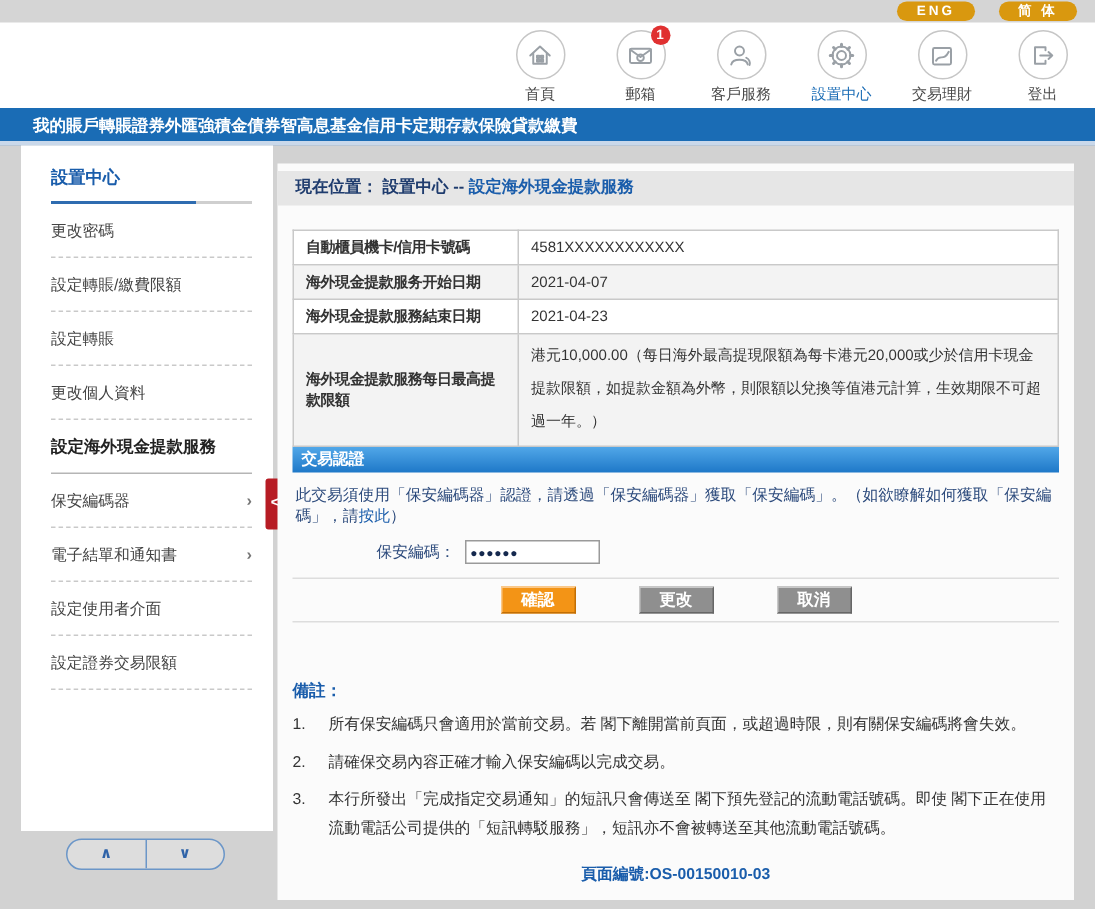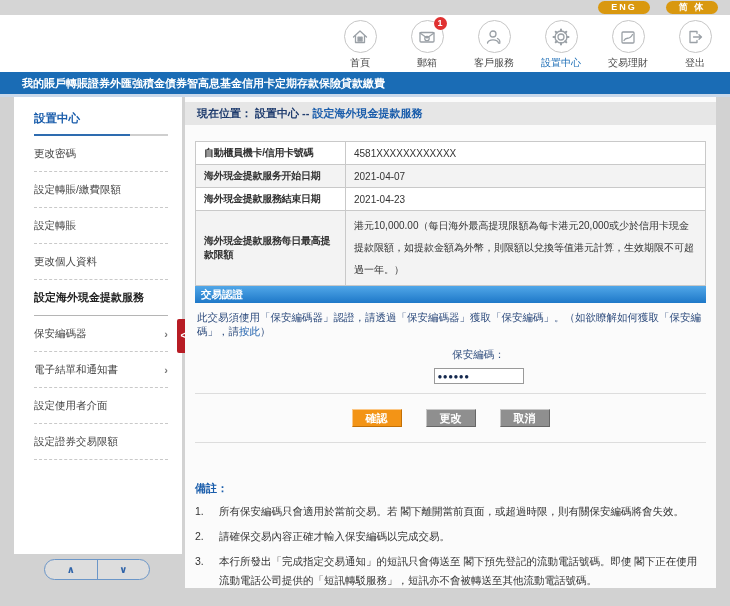--- a/index.html
+++ b/index.html
@@ -35,40 +35,40 @@
   .side-item.active { font-weight:bold; color:#222; font-size:11px; border-bottom:1px solid #b5b5b5; }
   .side-chev { color:#777; font-size:11px; font-weight:bold; }
   .collapse-tab { position:absolute; left:177px; top:222px; width:13px; height:34px; background:#b71c24; border-radius:2px; color:#fff; font-size:10px; font-weight:bold; line-height:34px; text-align:center; cursor:pointer; }
 
   
   .pager { position:absolute; left:44px; top:462px; width:106px; height:21px; border:1px solid #6b96c8; border-radius:11px; display:flex; background:rgba(255,255,255,0.25); overflow:hidden; }
   .pager-half { flex:1; display:flex; align-items:center; justify-content:center; color:#2f63a8; font-size:10px; font-weight:bold; cursor:pointer; }
   .pager-half:first-child { border-right:1px solid #6b96c8; }
 
   
-  .main { position:absolute; left:185px; top:0; width:531px; height:491px; background:#fbfbfb; overflow:hidden; }
+  .main { position:absolute; left:185px; top:12px; width:531px; height:491px; background:#fbfbfb; overflow:hidden; }
   .breadcrumb { margin-top:5px; height:23px; line-height:23px; background:#e6e6e6; padding-left:12px; font-size:11px; font-weight:bold; color:#1f3c6e; }
   .crumb-link { color:#1a5dab; cursor:pointer; }
   .content { padding:0 10px; }
 
   table.form { width:100%; border-collapse:collapse; margin-top:16px; font-size:10px; color:#333; }
   table.form td { border:1px solid #c9c9c9; padding:4px 8px; background:#fff; }
   table.form tr:nth-child(even) td { background:#f3f3f3; }
   td.tl { width:150px; font-weight:bold; letter-spacing:-0.3px; }
   td.tv { font-size:10px; }
   td.tv.tall { line-height:22px; }
 
   .auth-bar { height:17px; line-height:17px; background:linear-gradient(#51a7e8,#1e78c8); color:#fff; font-weight:bold; font-size:10.5px; padding-left:6px; }
   .auth-text { margin:8px 0 0 2px; font-size:10.5px; color:#2c4a7c; }
   .auth-link { color:#1a5dab; cursor:pointer; }
-  .code-row { margin:9px 0 9px 56px; display:flex; align-items:center; gap:6px; font-size:10.5px; color:#2c4a7c;flex-direction:column; }
+  .code-row { margin:9px 0 9px 56px; display:flex; align-items:center; gap:6px; font-size:10.5px; color:#2c4a7c; }
   .code-input { width:90px; height:16px; border:1px solid #9a9a9a; font-size:8px; letter-spacing:0.5px; color:#15294e; padding:1px 3px; background:#fff; }
 
   hr.light { border:none; border-top:1px solid #ddd; margin:5px 0; }
-  .btn-row { display:flex; justify-content:center; gap:24px; margin:15px 0; }
+  .btn-row { display:flex; justify-content:center; gap:42px; margin:5px 0; }
   .btn { height:18px; line-height:16px; font-size:11px; font-weight:bold; color:#fff; padding:0 13px; border:1px solid; cursor:pointer; }
   .btn-orange { background:#f39416; border-color:#fbc888 #c26f05 #c26f05 #fbc888; }
   .btn-gray { background:#8f8f8f; border-color:#c8c8c8 #666 #666 #c8c8c8; }
 
   .remarks { margin-top:9px; }
   .remarks-title { font-size:11px; font-weight:bold; color:#1a5dab;margin-top:38px; }
   .remark-item { display:flex; gap:10px; font-size:10.5px; color:#333; margin-top:6px; line-height:1.8; }
   .remark-num { width:14px; flex:none; }
   .page-num { margin-top:14px; text-align:center; color:#1a5dab; font-size:10.5px; font-weight:bold; }
 </style>

